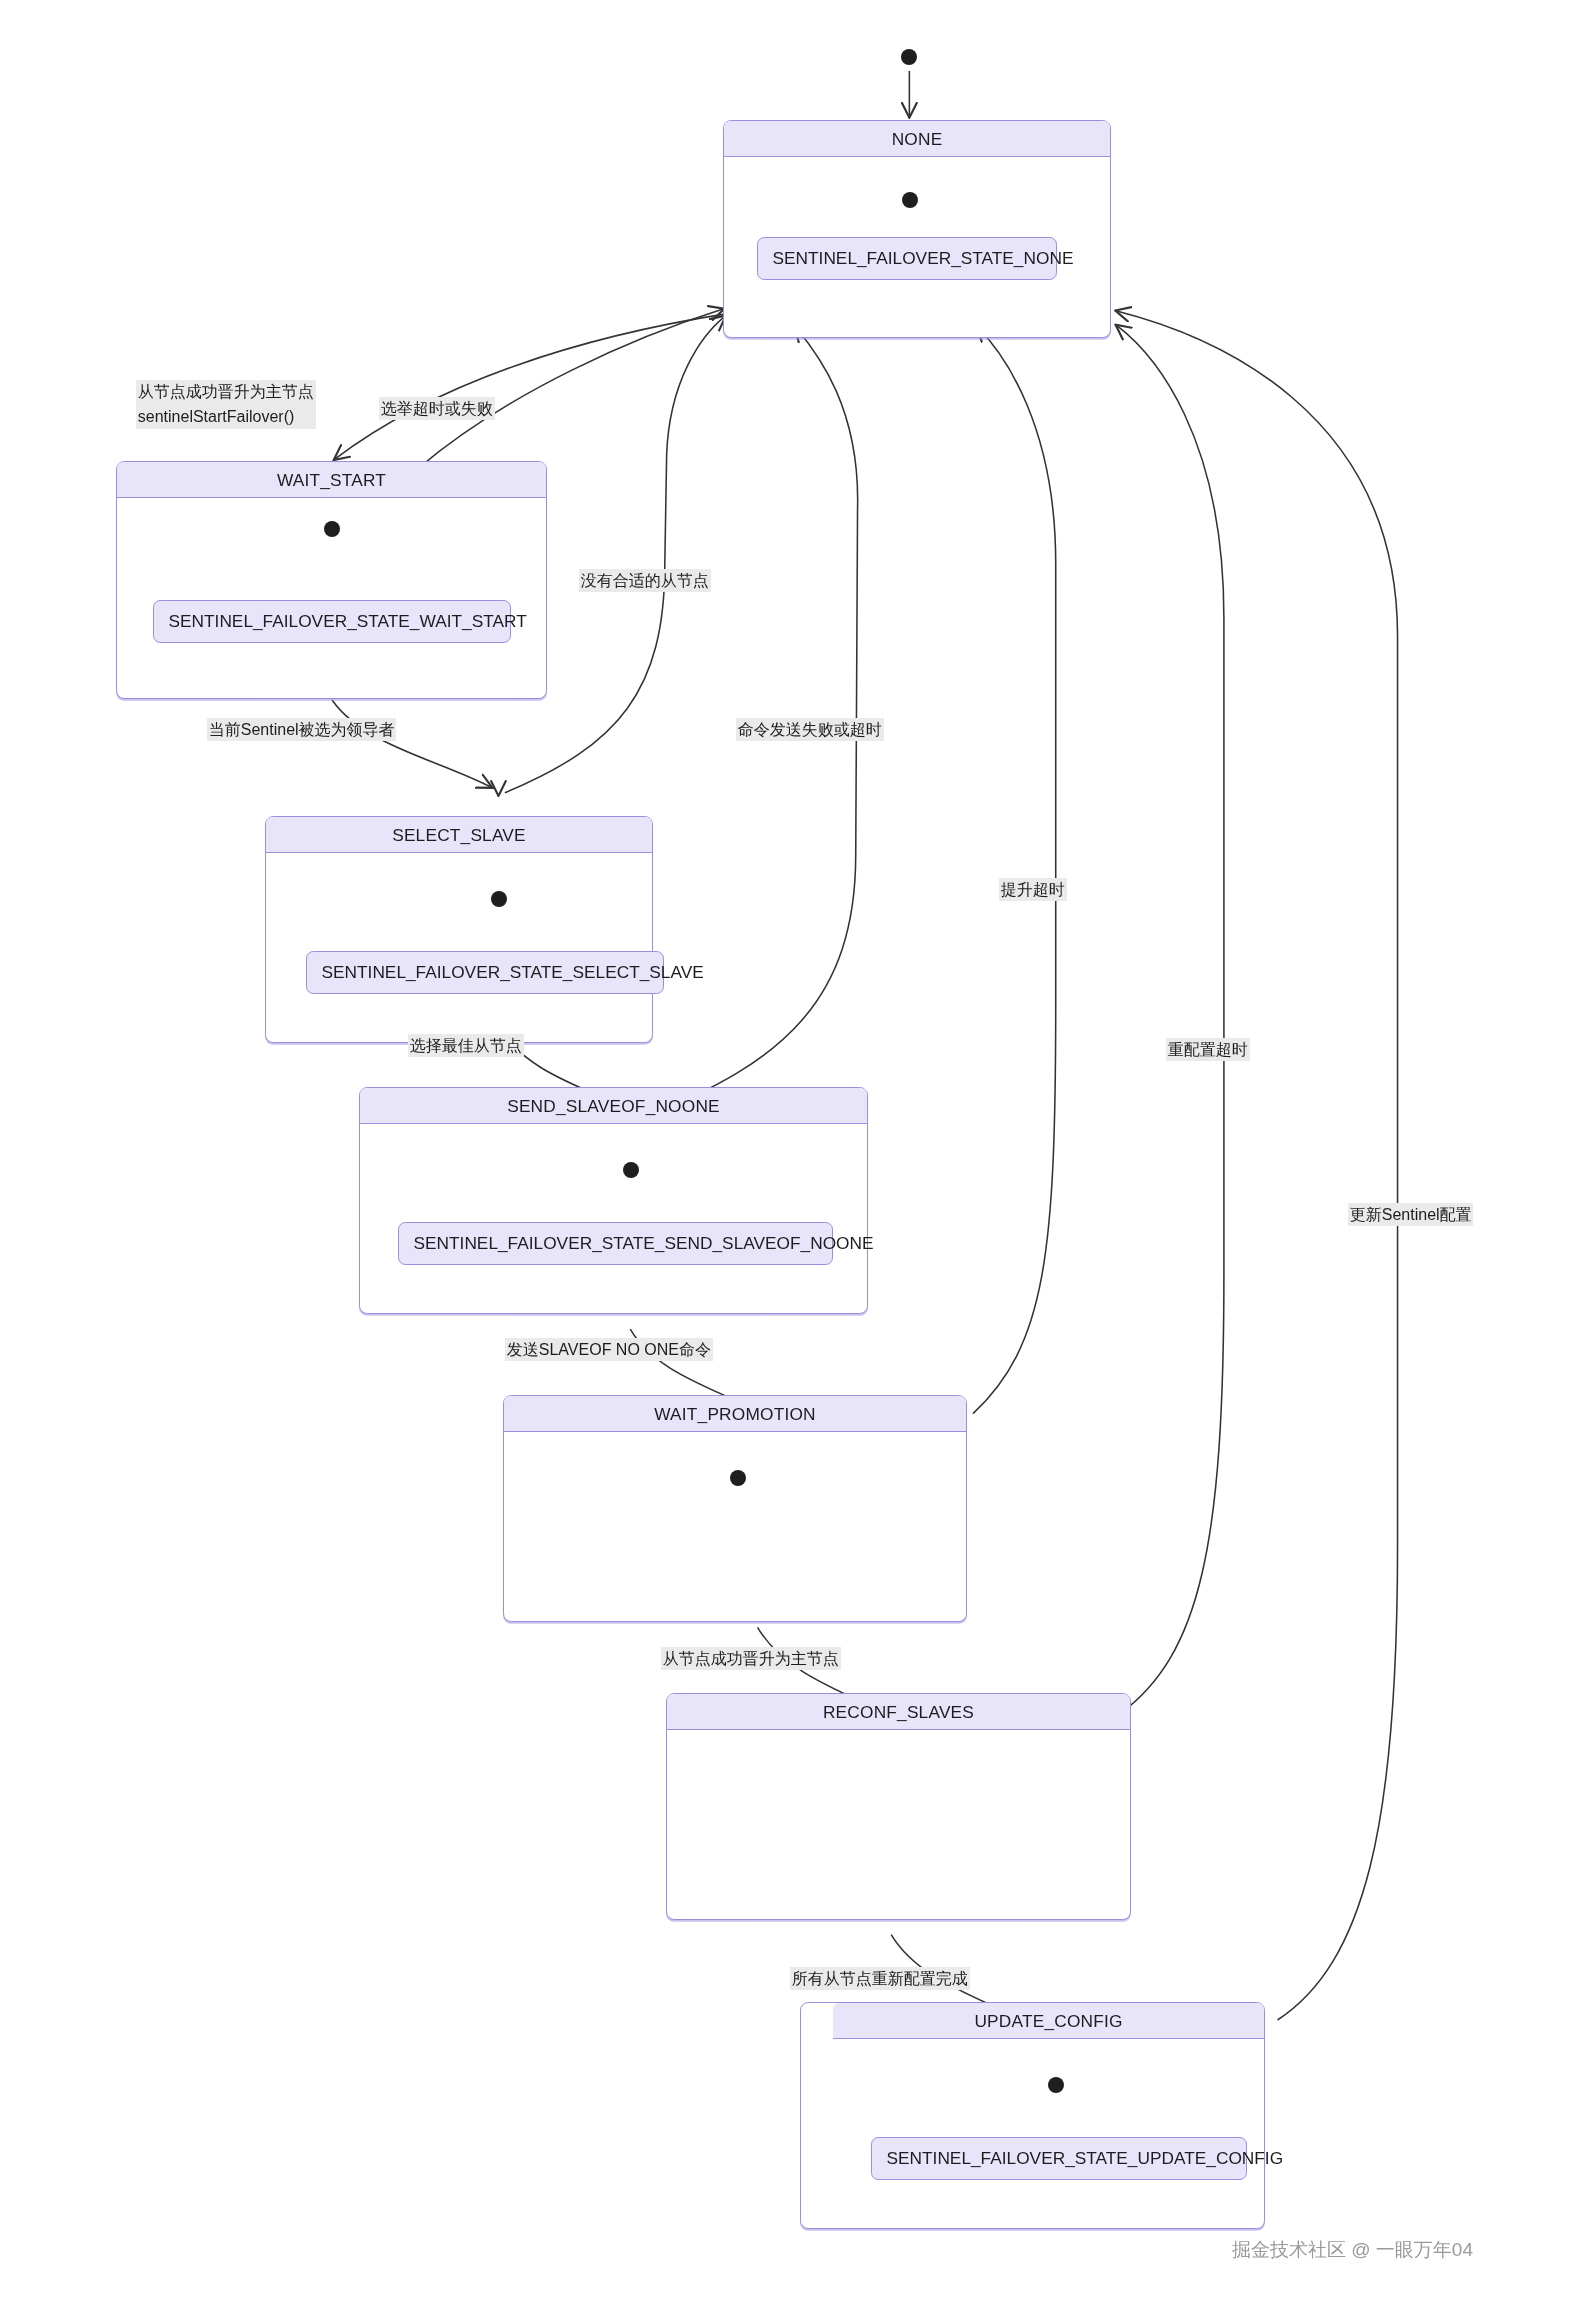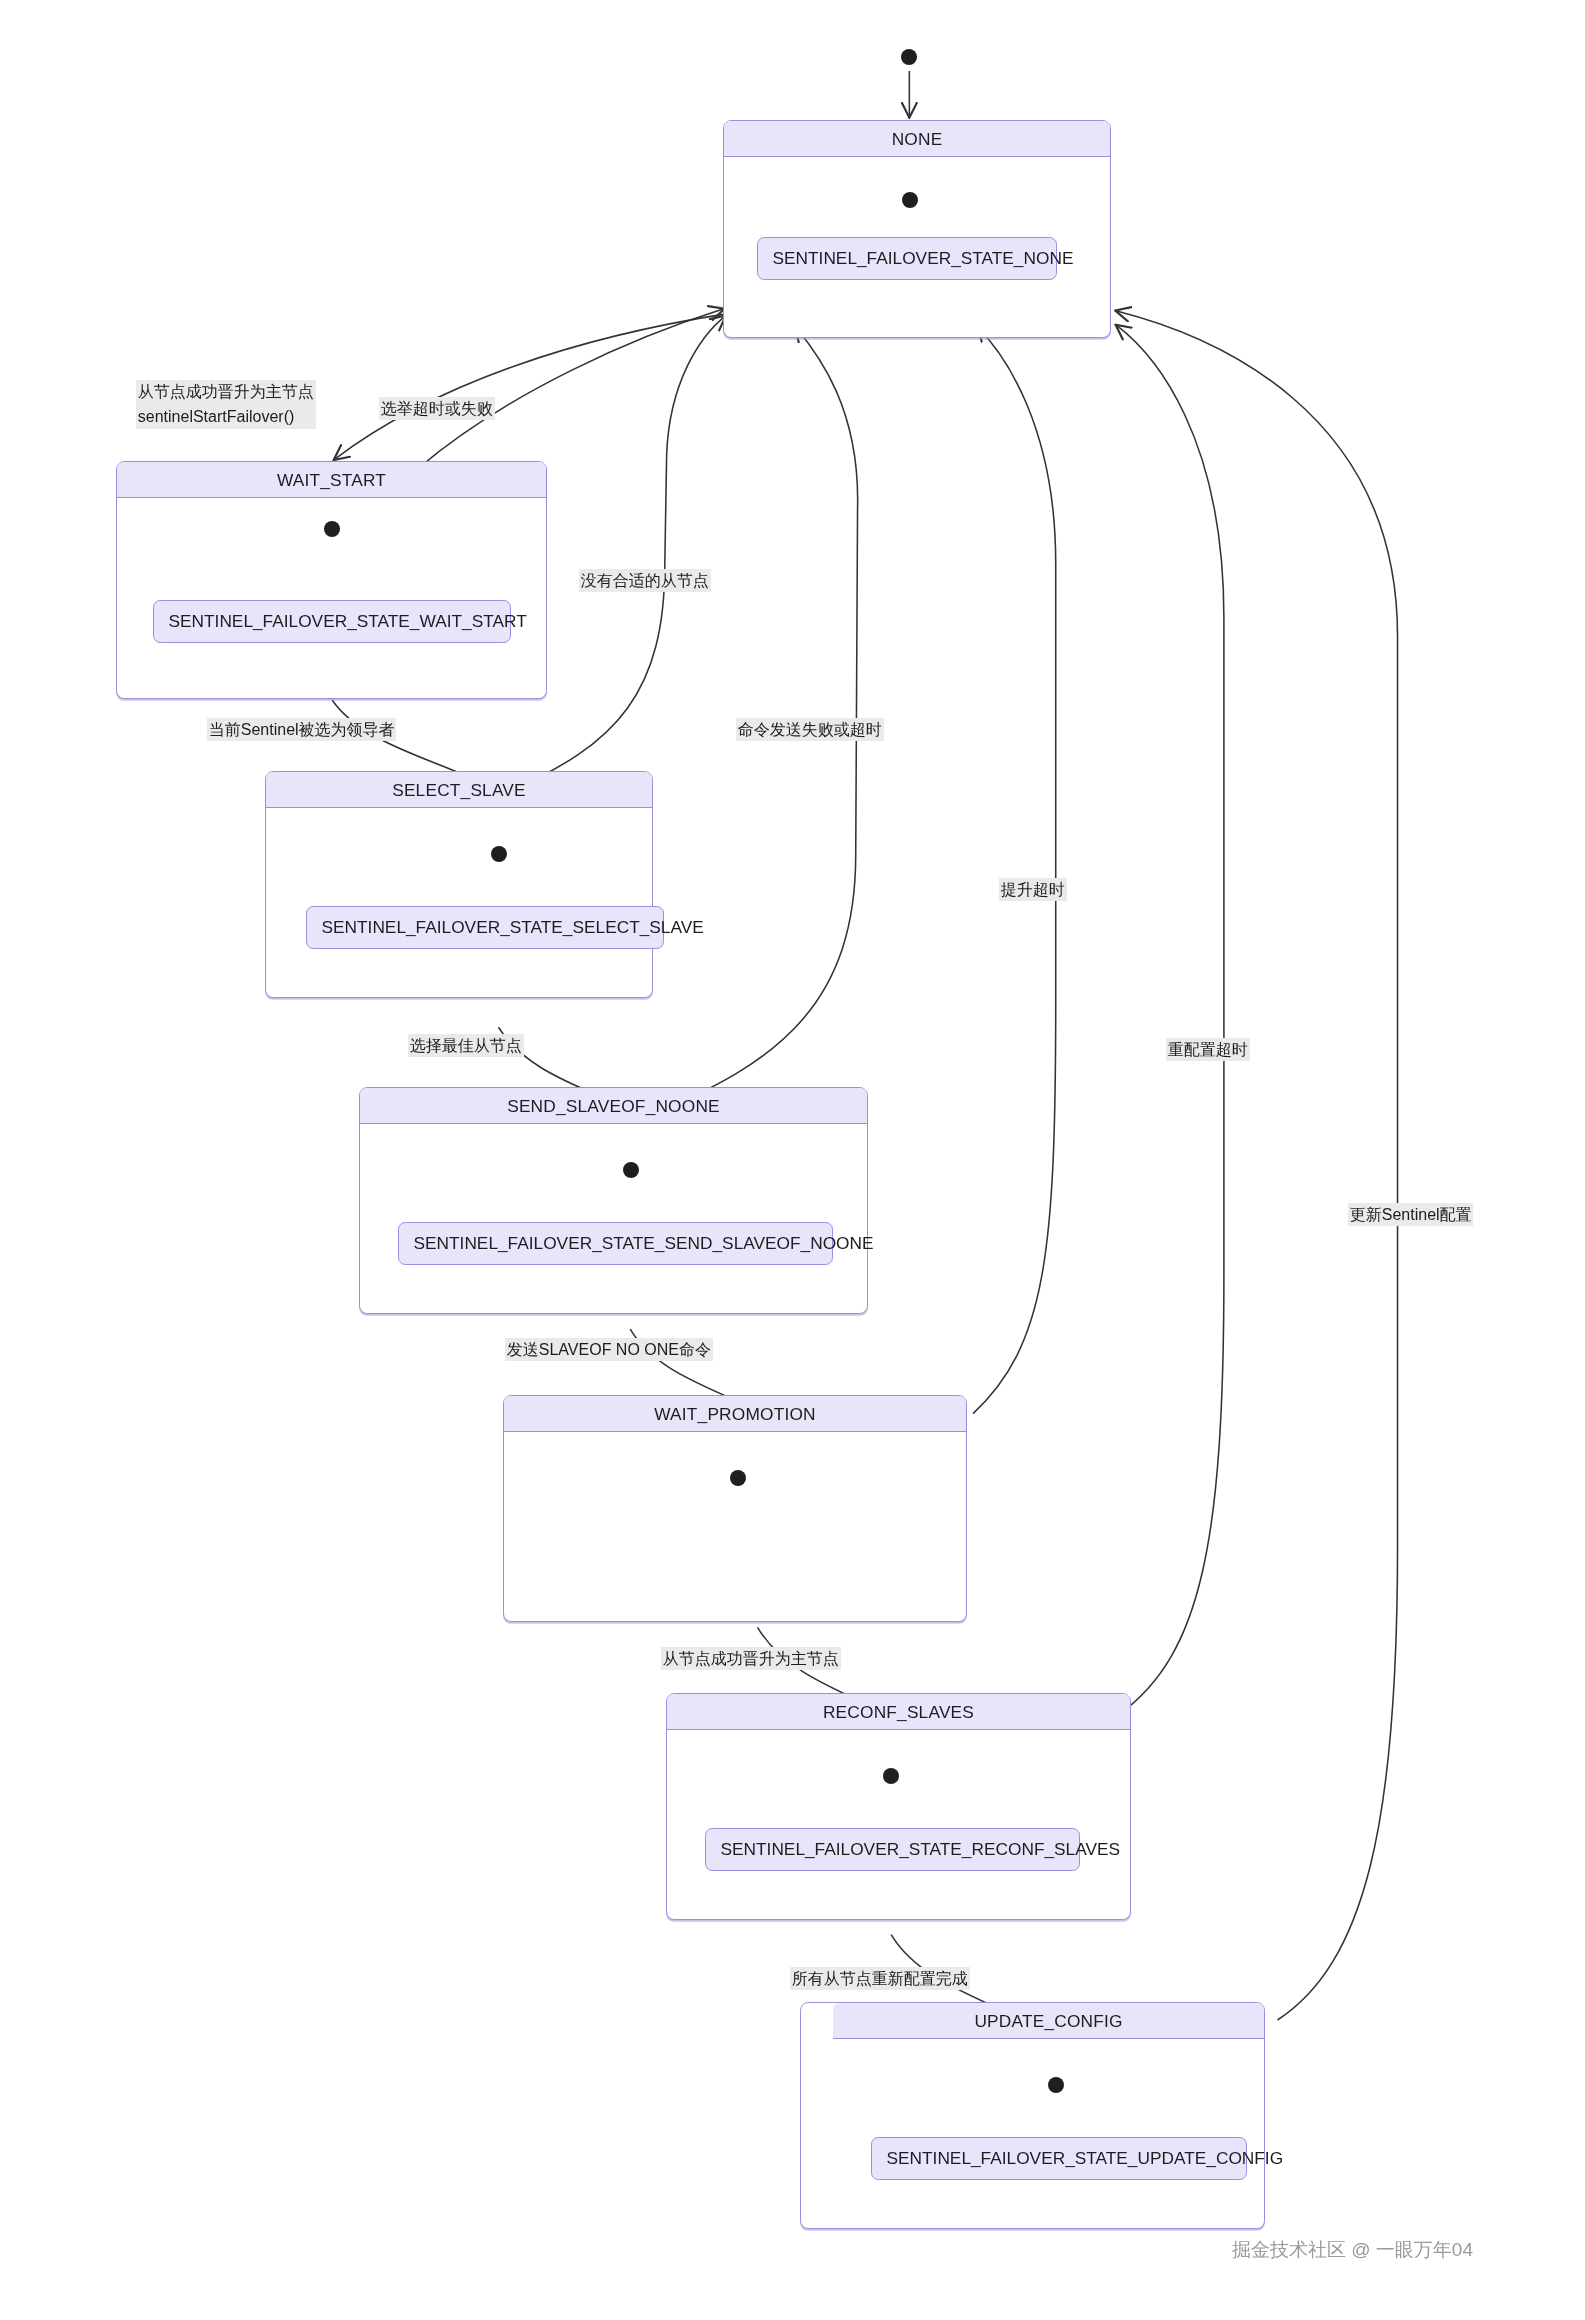--- a/index.html
+++ b/index.html
@@ -158,21 +158,21 @@
   </div>
 
   <div class="state" style="left:116px; top:461px; width:431px; height:238px;">
     <div class="state-title">WAIT_START</div>
     <div class="state-body" style="height:200px;">
       <div class="dot" style="left:207px; top:23px;"></div>
       <div class="leaf" style="left:36px; top:102px; width:358px;">SENTINEL_FAILOVER_STATE_WAIT_START</div>
     </div>
   </div>
 
-  <div class="state" style="left:265px; top:771px; width:388px; height:227px;">
+  <div class="state" style="left:265px; top:816px; width:388px; height:227px;">
     <div class="state-title">SELECT_SLAVE</div>
     <div class="state-body" style="height:189px;">
       <div class="dot" style="left:225px; top:38px;"></div>
       <div class="leaf" style="left:40px; top:98px; width:358px;">SENTINEL_FAILOVER_STATE_SELECT_SLAVE</div>
     </div>
   </div>
 
   <div class="state" style="left:359px; top:1087px; width:509px; height:227px;">
     <div class="state-title">SEND_SLAVEOF_NOONE</div>
     <div class="state-body" style="height:189px;">
@@ -183,24 +183,20 @@
 
   <div class="state" style="left:503px; top:1395px; width:464px; height:227px;">
     <div class="state-title">WAIT_PROMOTION</div>
     <div class="state-body" style="height:189px;">
       <div class="dot" style="left:226px; top:38px;"></div>
     </div>
   </div>
 
   <div class="state" style="left:666px; top:1693px; width:465px; height:227px;">
     <div class="state-title">RECONF_SLAVES</div>
-    <div class="state-body" style="height:189px;">
-      <div class="dot" style="left:216px; top:38px;"></div>
-      <div class="leaf" style="left:38px; top:98px; width:375px;">SENTINEL_FAILOVER_STATE_RECONF_SLAVES</div>
-    </div>
   </div>
 
   <div class="state" style="left:800px; top:2002px; width:465px; height:227px;padding-left:32px;">
     <div class="state-title">UPDATE_CONFIG</div>
     <div class="state-body" style="height:189px;">
       <div class="dot" style="left:215px; top:38px;"></div>
       <div class="leaf" style="left:38px; top:98px; width:376px;">SENTINEL_FAILOVER_STATE_UPDATE_CONFIG</div>
     </div>
   </div>
 

